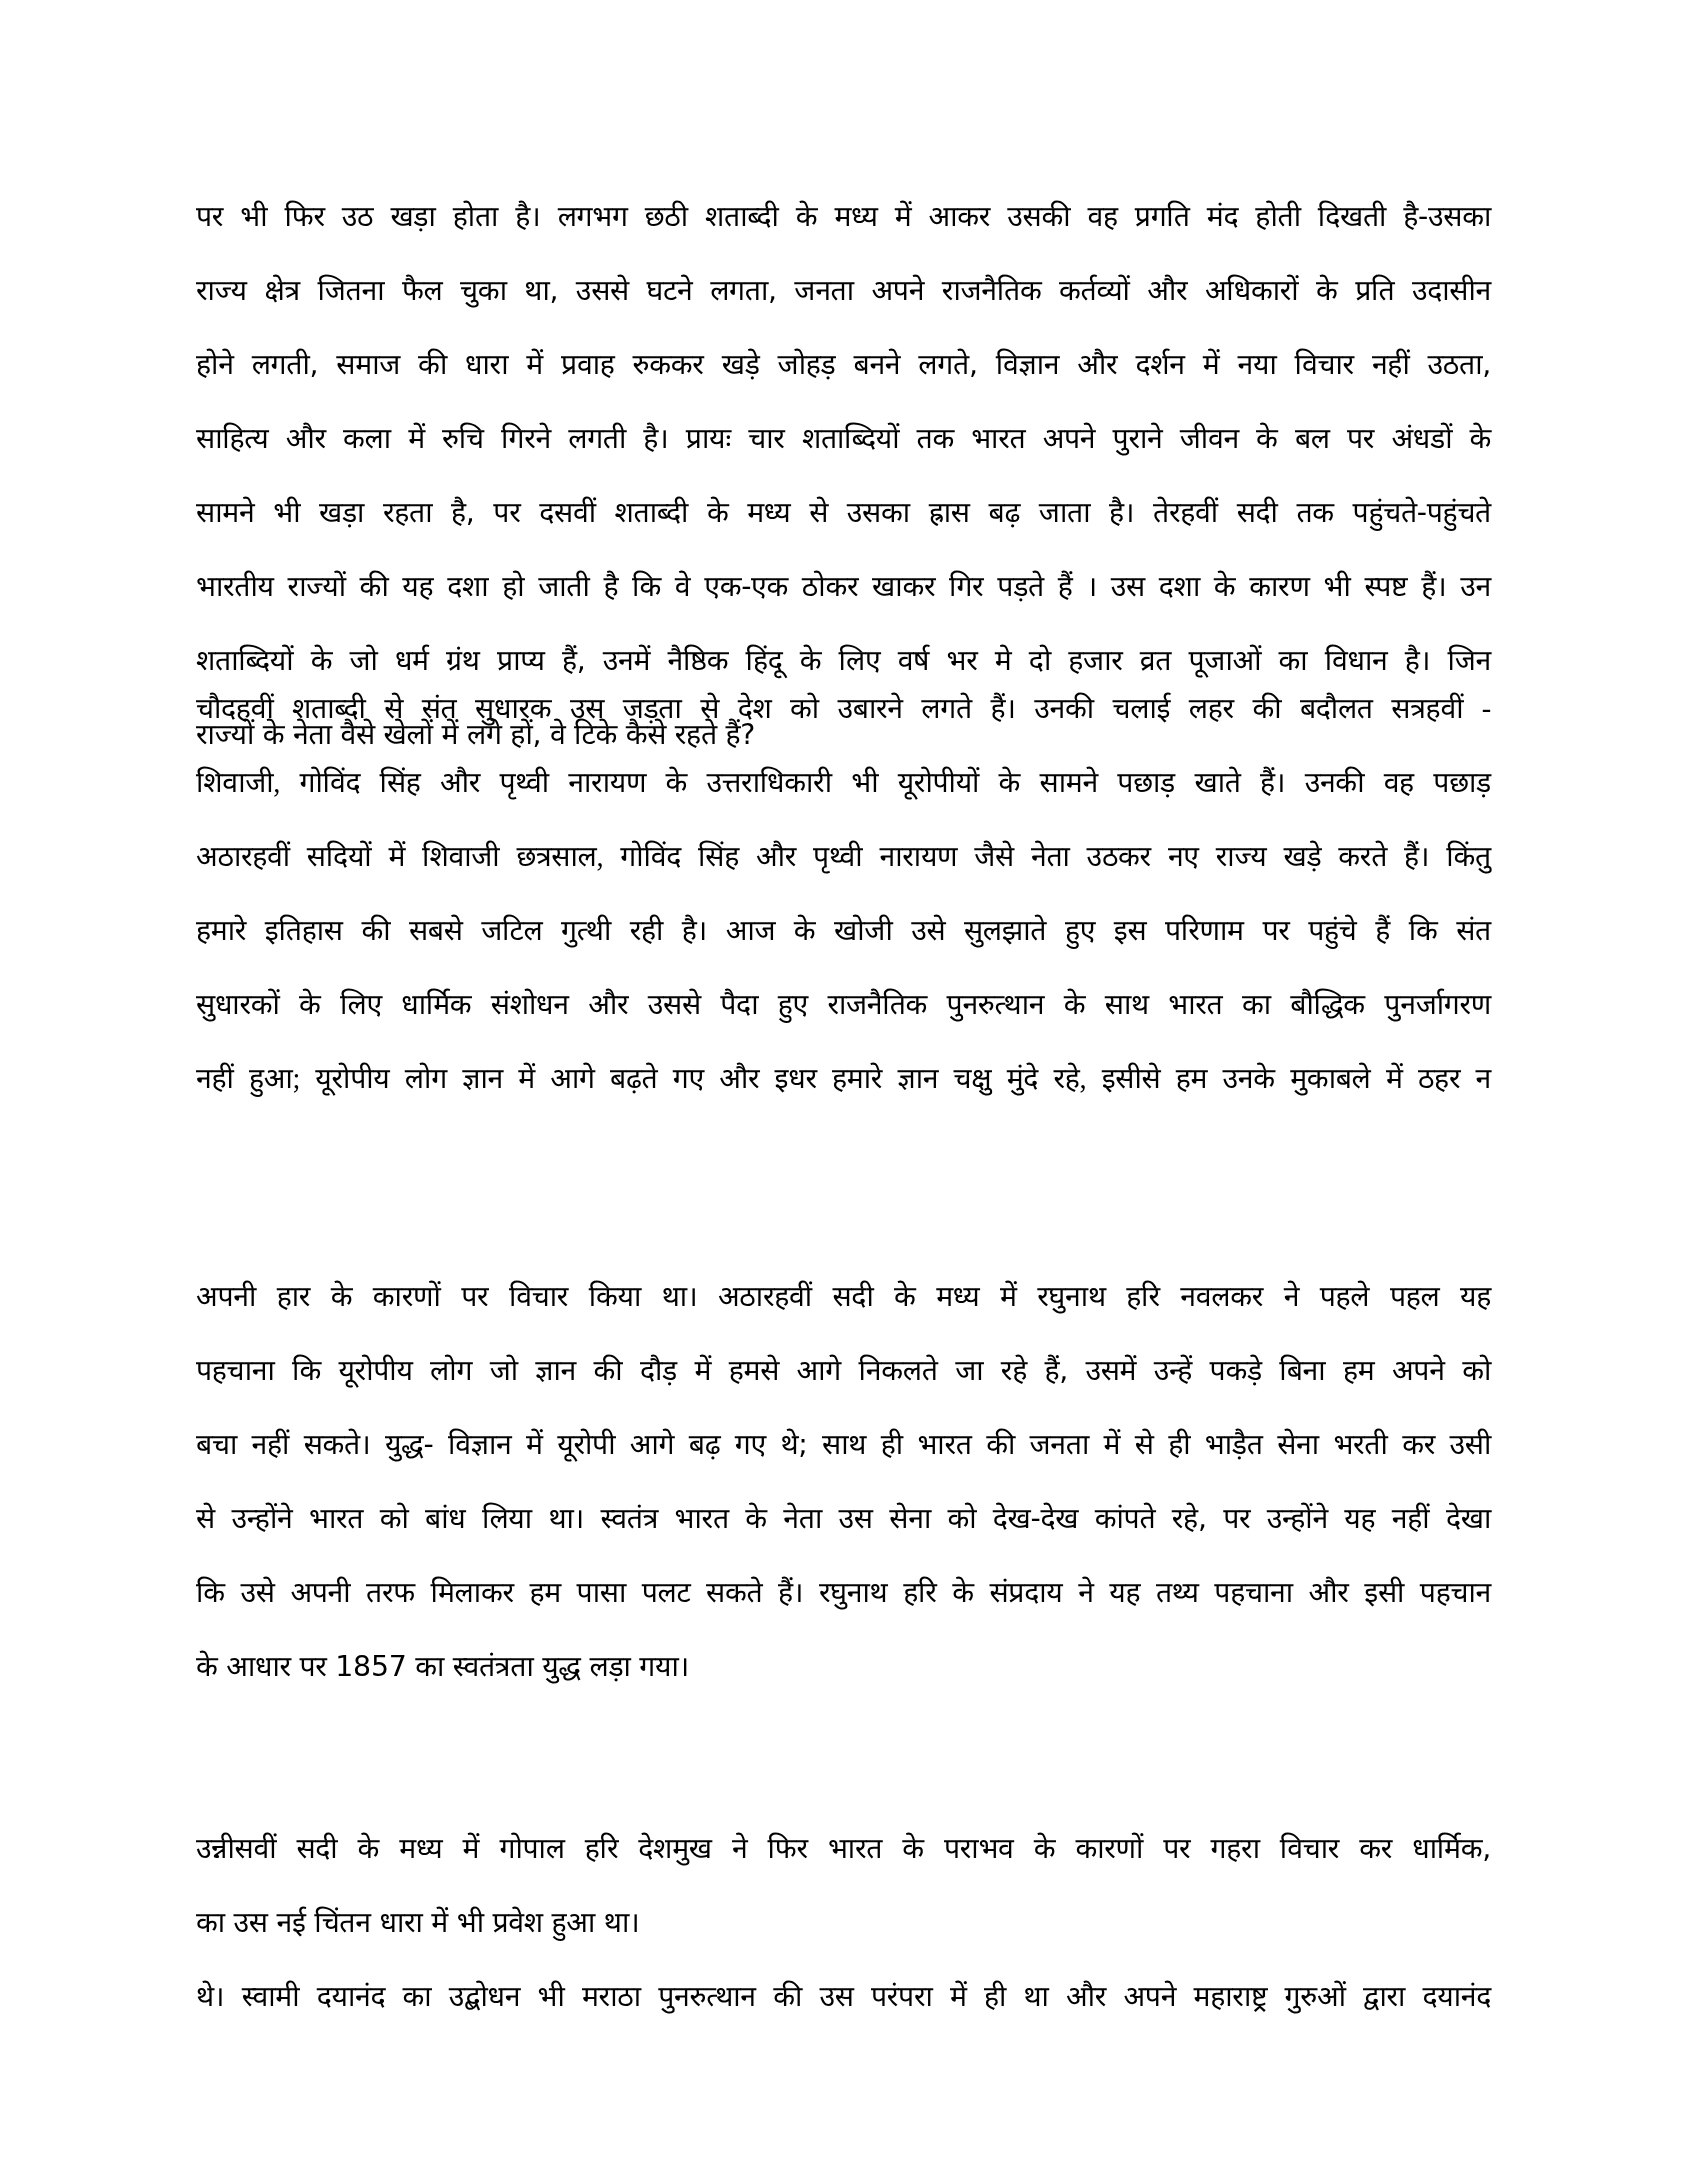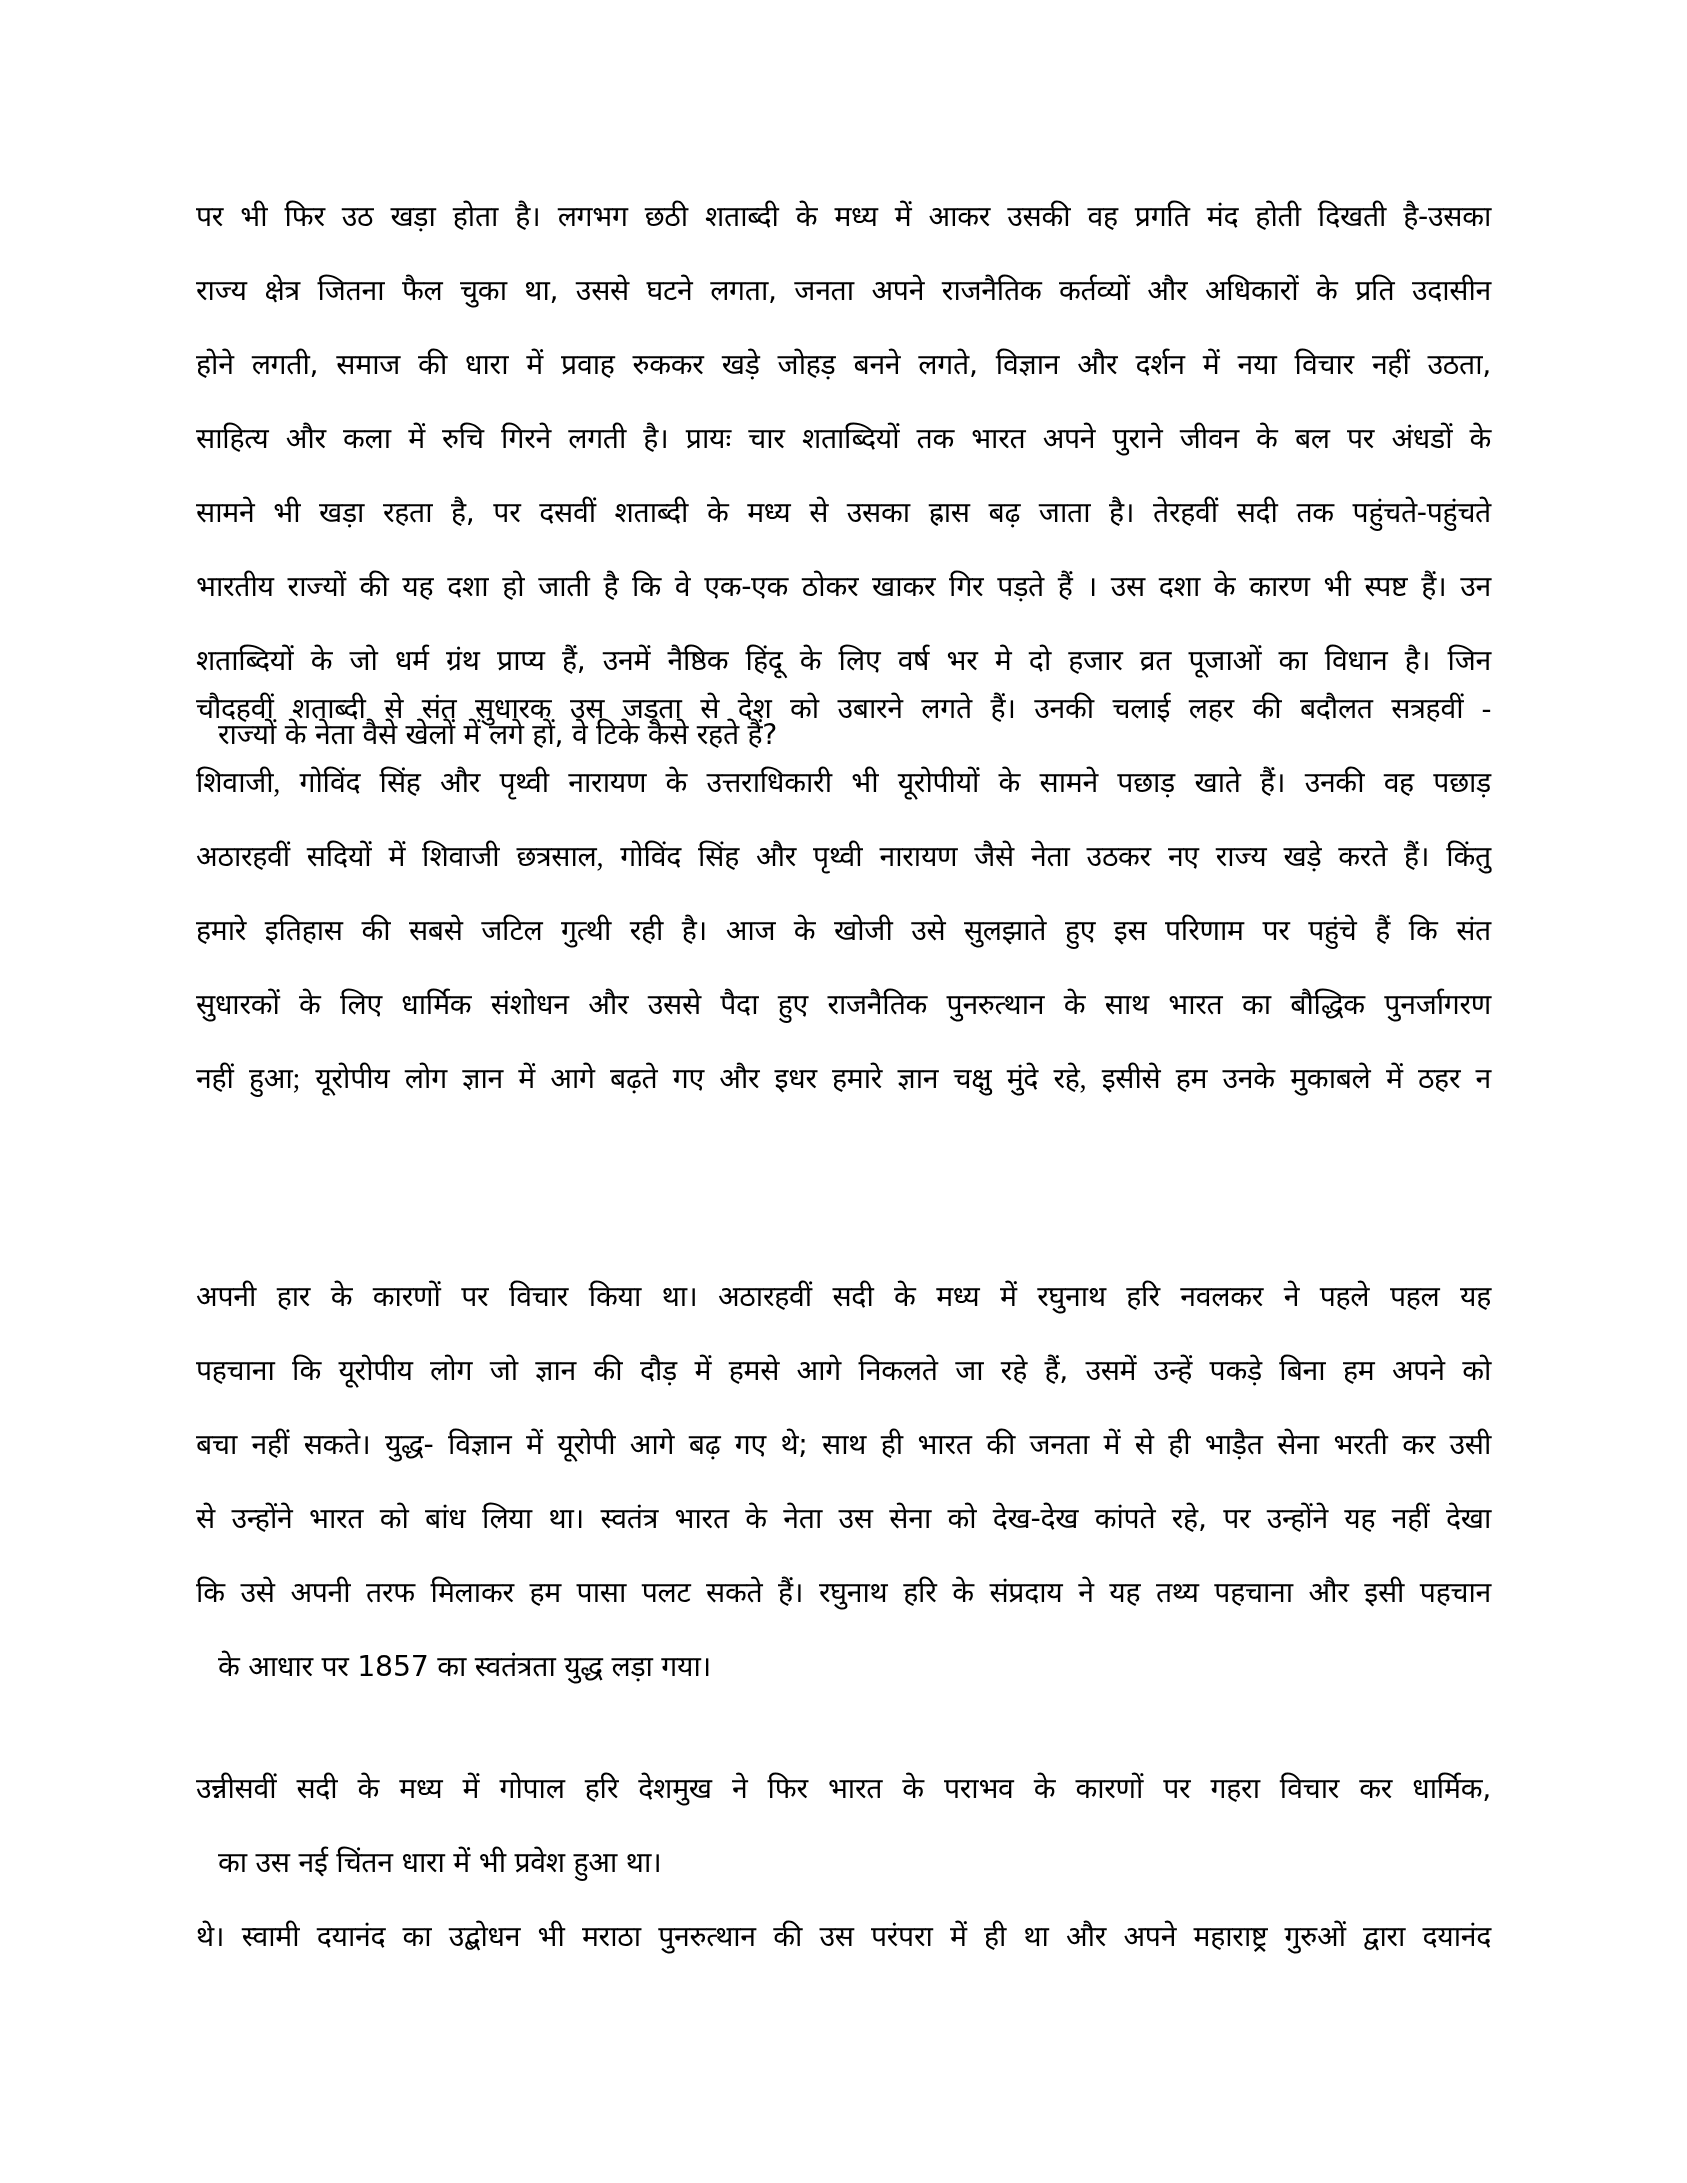--- a/index.html
+++ b/index.html
@@ -32,26 +32,25 @@
     height: 74px;
     line-height: 74px;
     font-size: 28.4px;
     white-space: nowrap;
     text-align: justify;
     text-align-last: justify;
     letter-spacing: -0.3px;
   }
   .line.last {
     text-align-last: left;
-    margin-left: 22px;
   }
   #para-1 { top: 180px; }
   #para-2 { top: 672px; font-family: Liberation Serif, serif; }
   #para-3 { top: 1260px; }
-  #para-4 { top: 1752px; }
+  #para-4 { top: 1812px; }
 </style>
 </head>
 <body>
 
 <div class="page">
 
   <div class="para" id="para-1">
     <span class="line">पर भी फिर उठ खड़ा होता है। लगभग छठी शताब्दी के मध्य में आकर उसकी वह प्रगति मंद होती दिखती है-उसका</span>
     <span class="line">राज्य क्षेत्र जितना फैल चुका था, उससे घटने लगता, जनता अपने राजनैतिक कर्तव्यों और अधिकारों के प्रति उदासीन</span>
     <span class="line">होने लगती, समाज की धारा में प्रवाह रुककर खड़े जोहड़ बनने लगते, विज्ञान और दर्शन में नया विचार नहीं उठता,</span>

